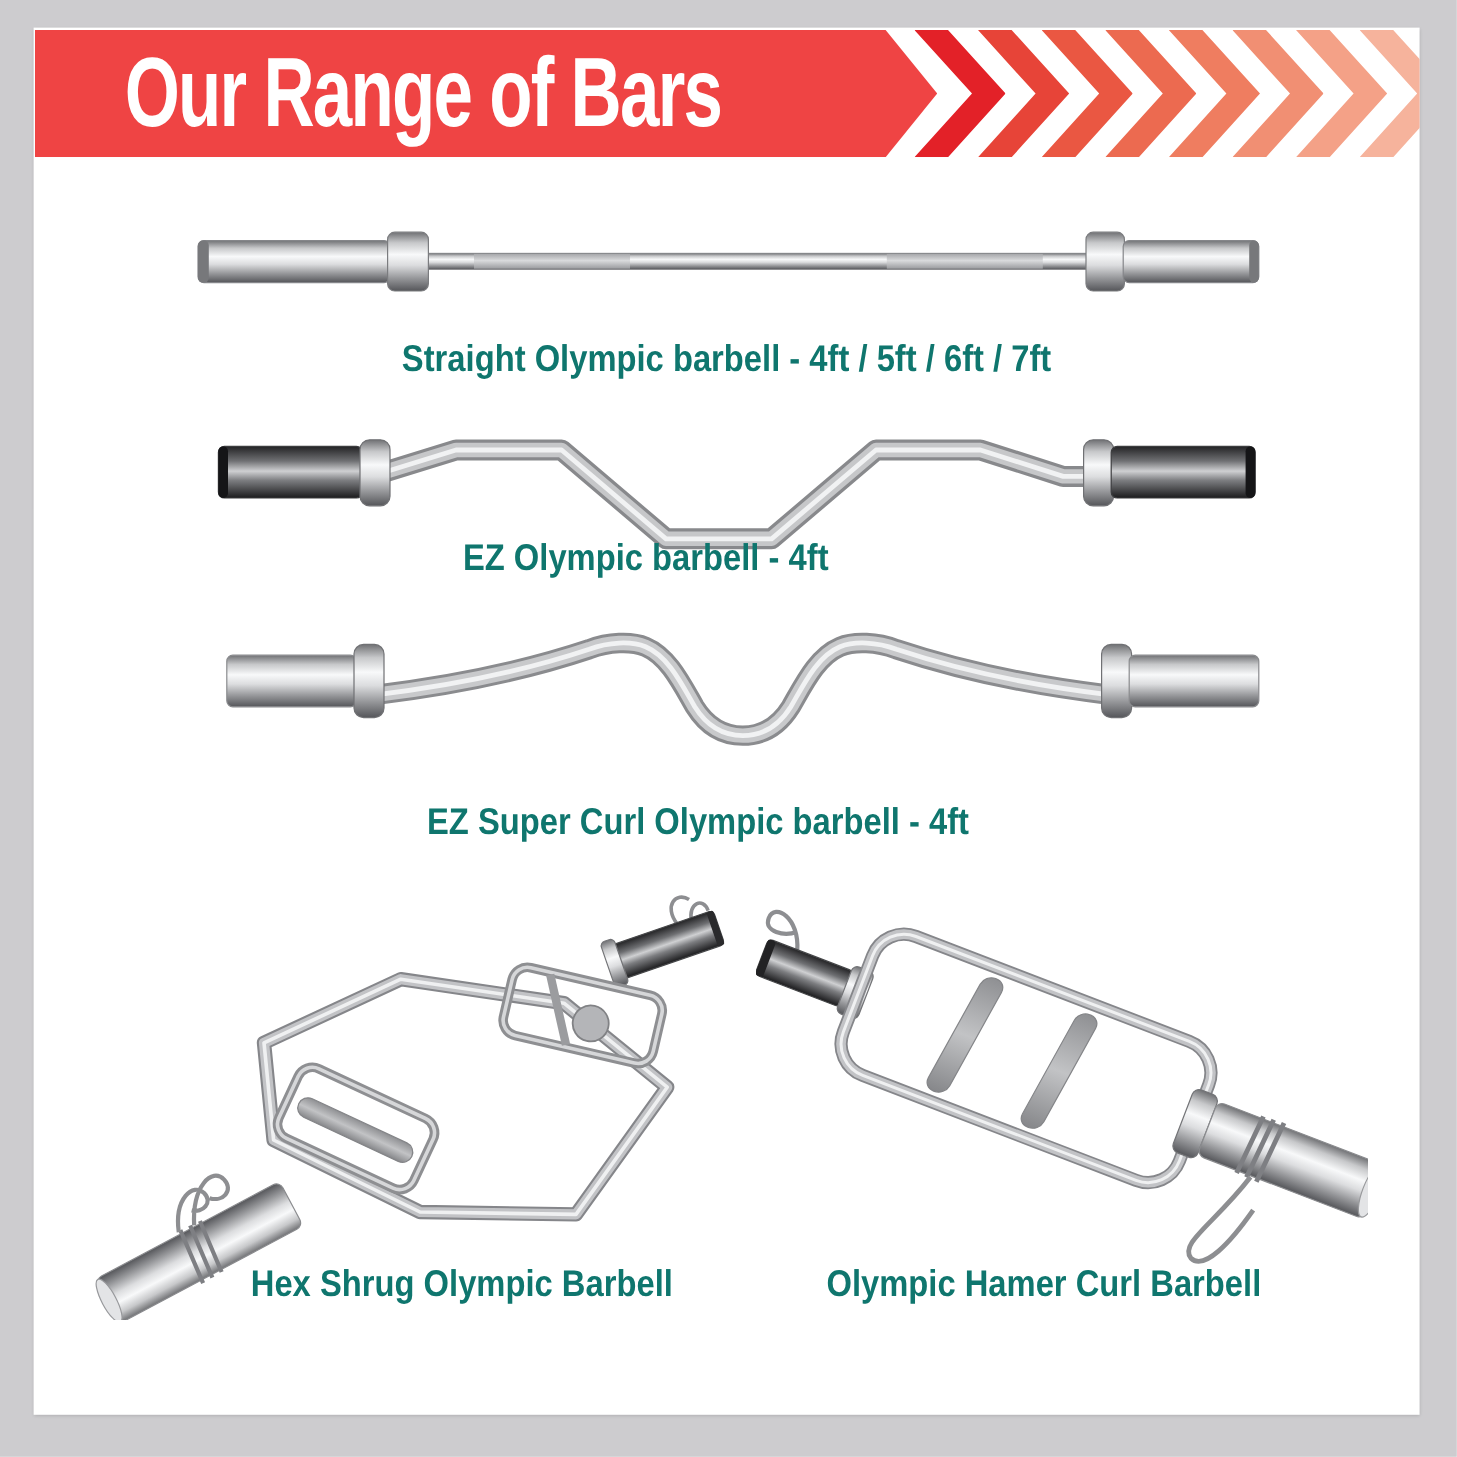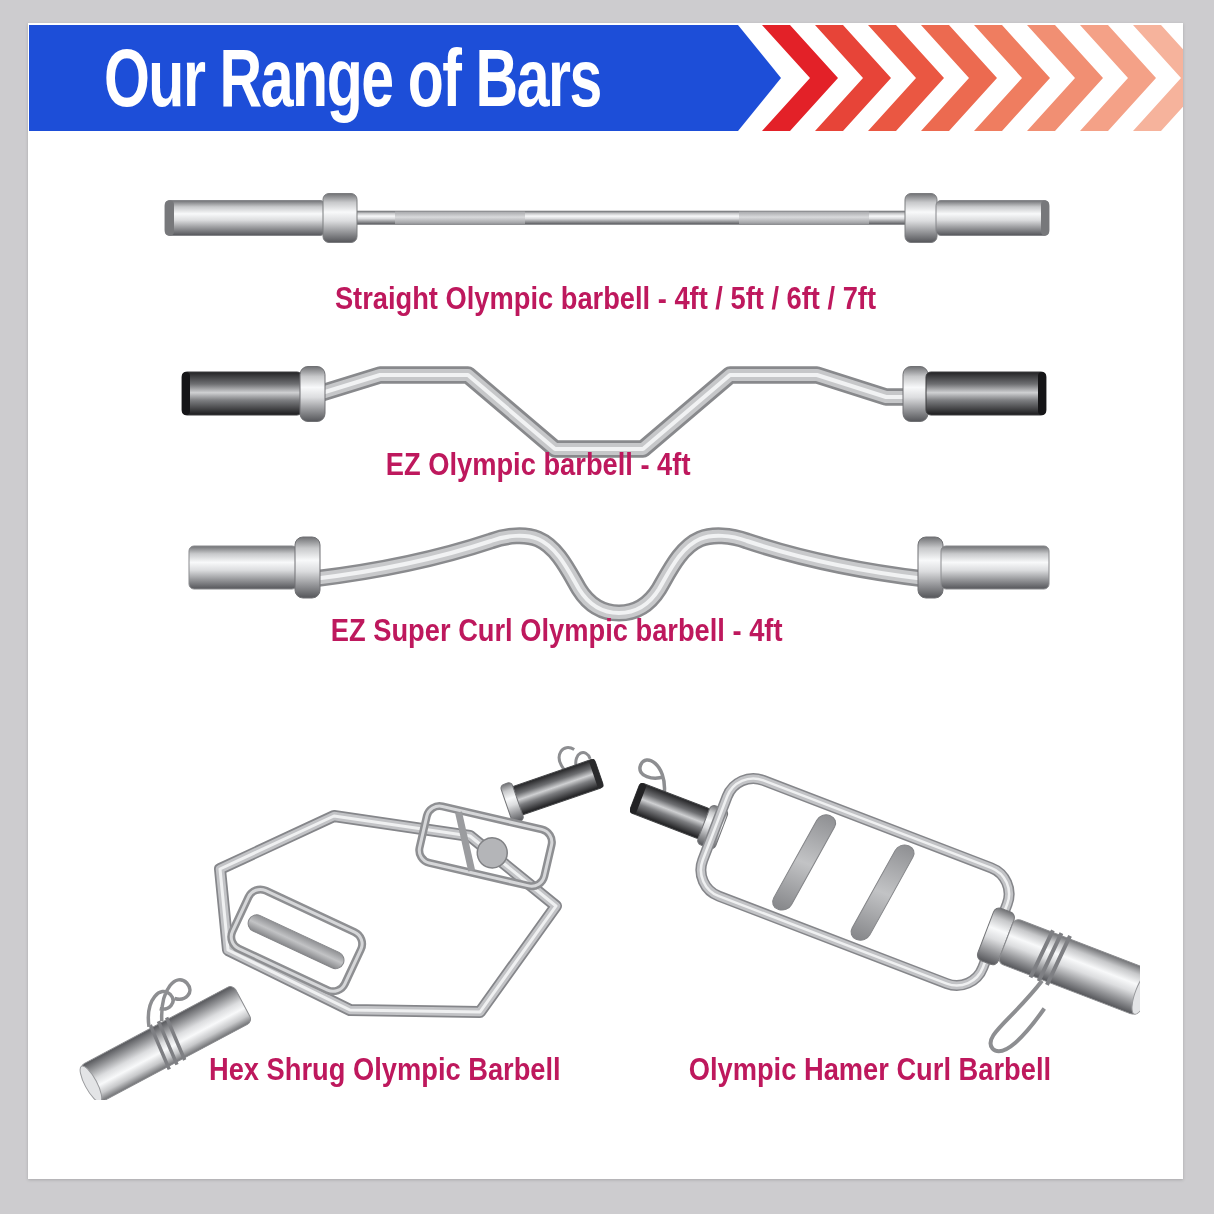--- a/index.html
+++ b/index.html
@@ -35,36 +35,36 @@
   
   .fig{position:absolute;}
   .fig svg{display:block;width:100%;height:100%;}
   .fig-straight{left:129px;top:162px;width:900px;height:70px;}
   .fig-ez{left:152px;top:337px;width:880px;height:110px;}
   .fig-supercurl{left:157px;top:502px;width:870px;height:110px;}
   .fig-hex{left:37px;top:717px;width:540px;height:360px;}
   .fig-hammer{left:602px;top:707px;width:510px;height:340px;}
   
   .plabel{
-    position:absolute;text-align:center;color:#be185d;
+    position:absolute;text-align:center;color:#0f766e;
     font-weight:bold;font-size:31px;line-height:40px;white-space:nowrap;
   }
   .plabel > span{display:inline-block;transform:scaleX(.88);}
   .plabel-1{left:0;width:1155px;top:256px;}
   .plabel-2{left:0;width:1021px;top:422px;}
-  .plabel-3{left:0;width:1058px;top:588px;}
+  .plabel-3{left:0;width:1058px;top:642px;padding-left:25px;}
   .plabel-4{left:107px;width:500px;top:1027px;text-align:center;}
   .plabel-5{left:592px;width:500px;top:1027px;}
 </style>
 </head>
 <body style="background: rgb(205, 204, 207);">
 
 <div class="content">
 
-  <div class="banner" style="background: #1d4ed8; align-items: center;">
+  <div class="banner" style="background: #ef4444; align-items: center;">
     <span class="banner-title" style="color: rgb(255, 255, 255);">Our Range of Bars</span>
   </div>
   <div class="chevrons">
       <span class="chev" style="background: rgb(227, 33, 40);"></span>
       <span class="chev" style="background: rgb(231, 68, 56);"></span>
       <span class="chev" style="background: rgb(234, 87, 66);"></span>
       <span class="chev" style="background: rgb(236, 106, 80);"></span>
       <span class="chev" style="background: rgb(239, 125, 96);"></span>
       <span class="chev" style="background: rgb(241, 143, 115);"></span>
       <span class="chev" style="background: rgb(244, 161, 135);"></span>

